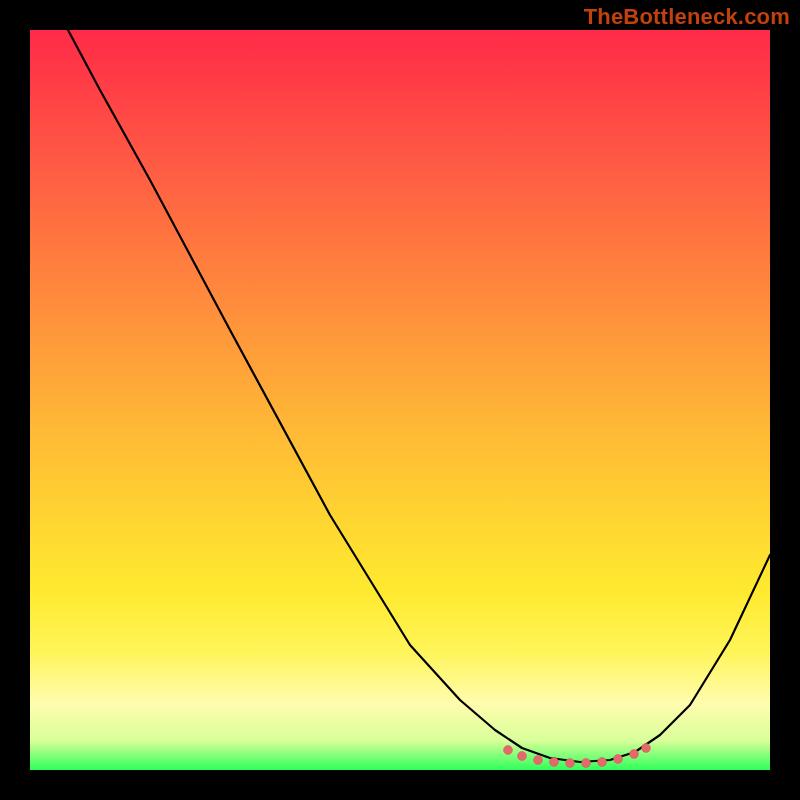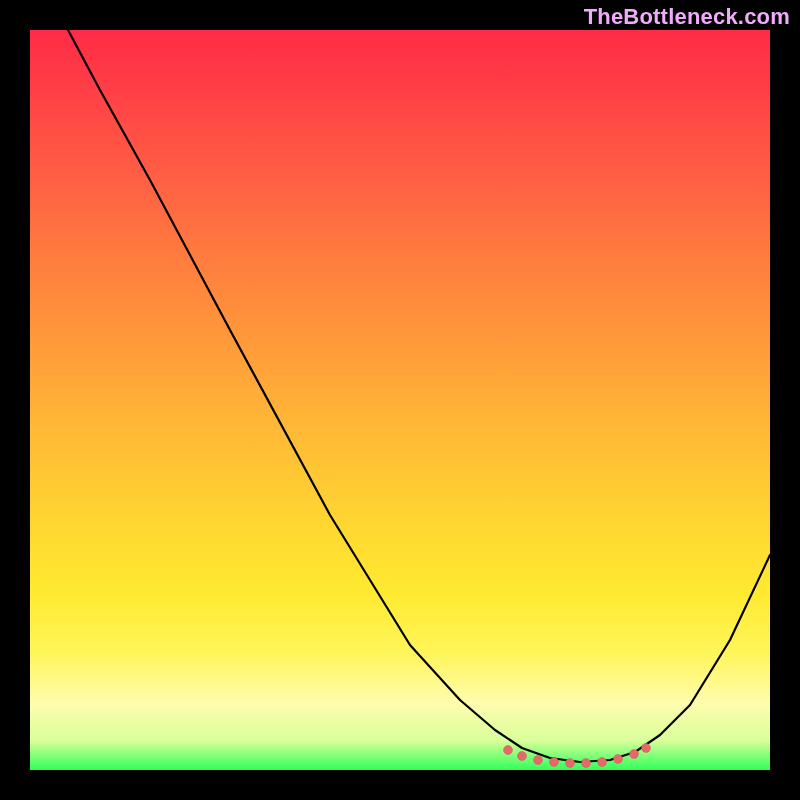--- a/index.html
+++ b/index.html
@@ -10,21 +10,21 @@
     height: 800px;
     background: #000;
   }
   .watermark {
     position: absolute;
     top: 4px;
     right: 10px;
     font-family: Arial, Helvetica, sans-serif;
     font-size: 22px;
     font-weight: 600;
-    color: #f0abfc;
+    color: #c2410c;
     letter-spacing: 0.2px;
   }
   .plot {
     position: absolute;
     left: 30px;
     top: 30px;
     width: 740px;
     height: 740px;
     overflow: hidden;
   }

